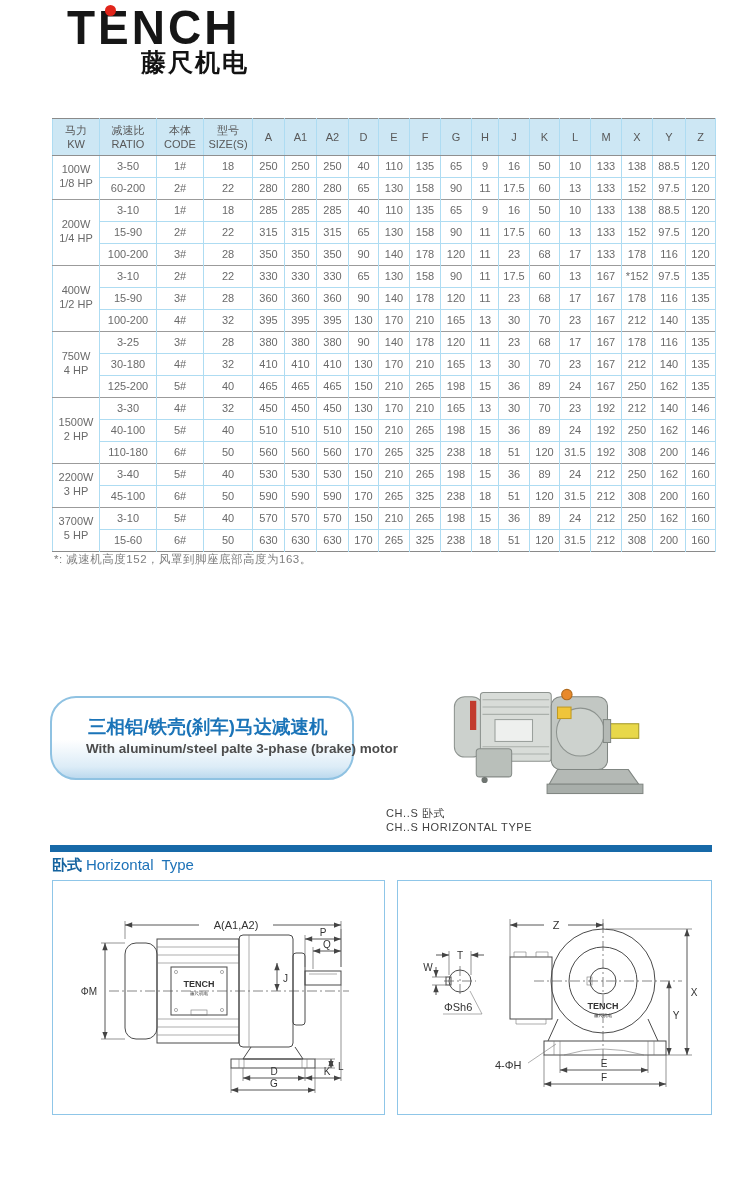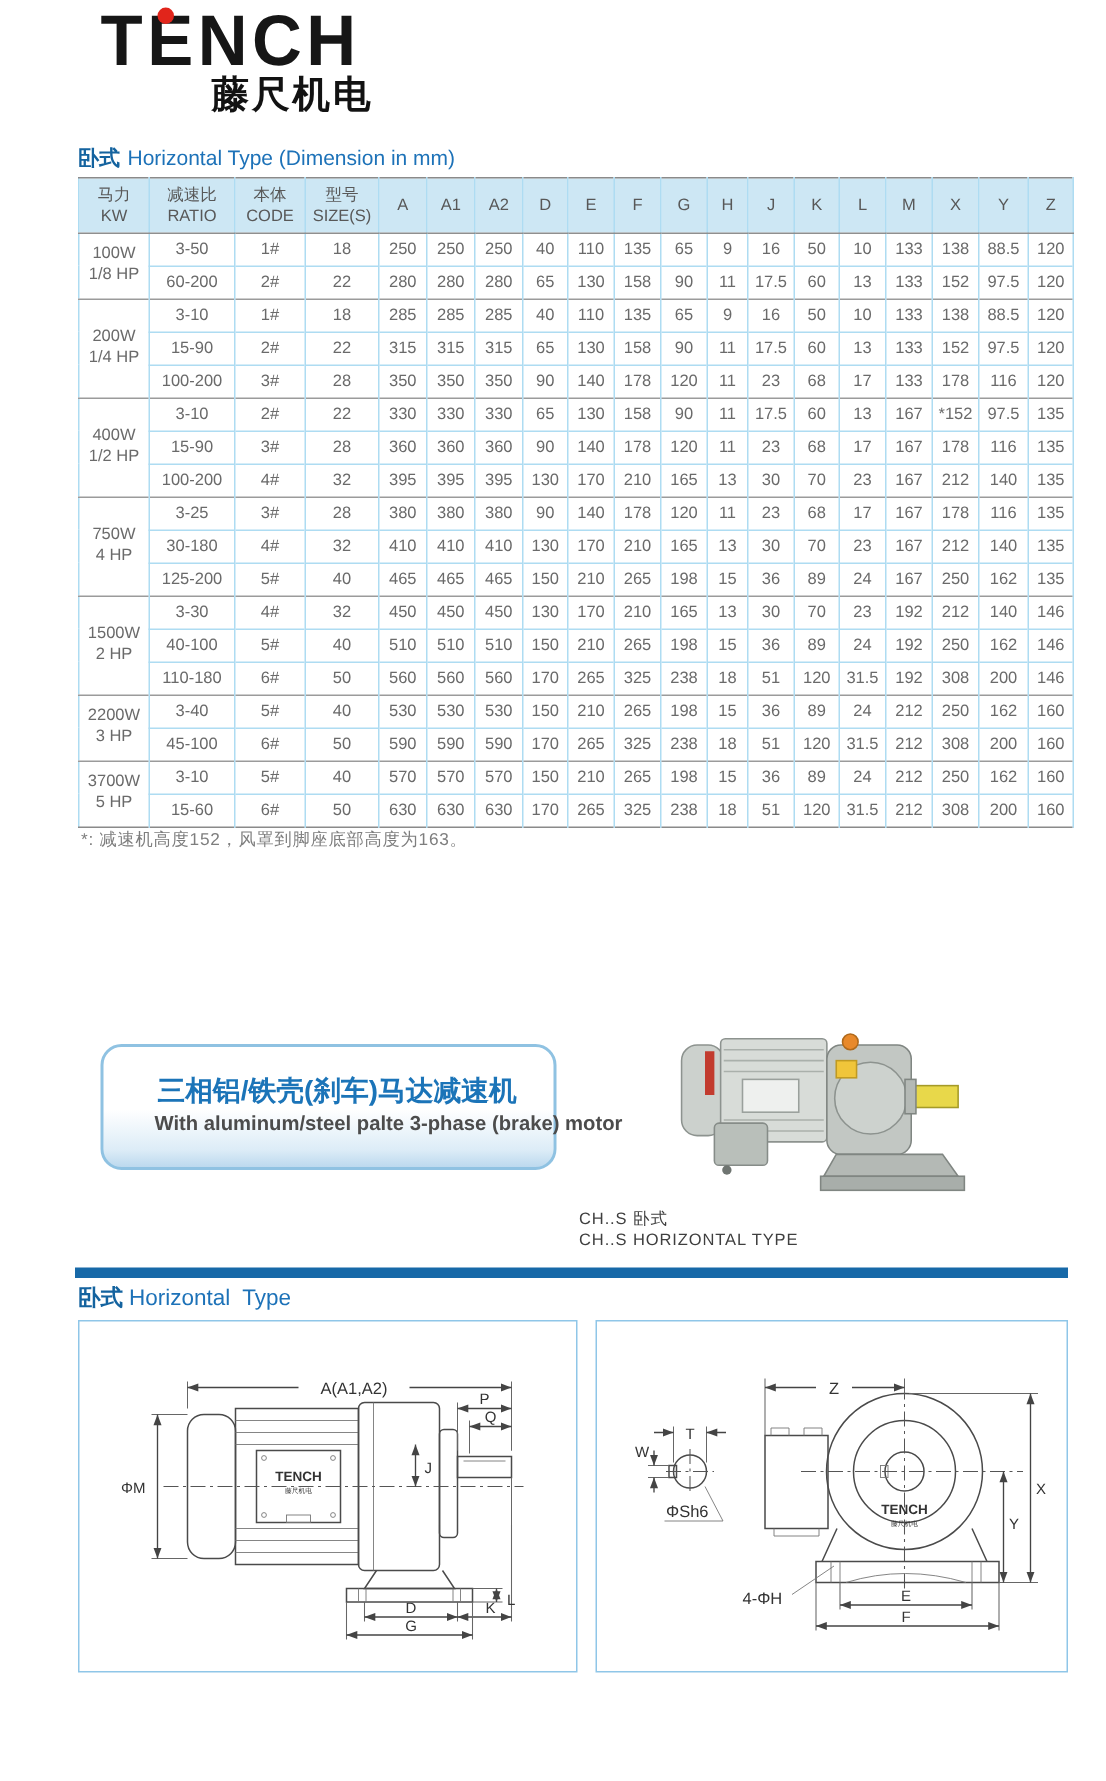--- a/index.html
+++ b/index.html
@@ -25,22 +25,22 @@
   table.spec th{background:#cde7f4;color:#585858;font-weight:normal;font-size:11px;line-height:1.3;
                 padding:4px 0 3px;border-right:1px solid #aedcf2;border-bottom:1px solid #8f8f8f;}
   table.spec td{text-align:center;height:21px;padding:0;border-right:1px solid #aedcf2;}
   table.spec tr.grp td{border-top:1px solid #9b9b9b;}
   table.spec tr.sub td{border-top:1px solid #aedcf2;}
   table.spec td.power{line-height:1.25;color:#6a6a6a;}
 
   .footnote{position:absolute;left:42px;top:552px;font-size:11.5px;color:#7e7e7e;letter-spacing:0.5px;}
 
   
-  .banner{position:absolute;left:55px;top:696px;width:300px;height:80px;border:2px solid #8fc2e2;
-          border-radius:14px;background:linear-gradient(180deg,#ffffff 52%,#dcecf7 86%,#bcd9ee 100%);}
+  .banner{position:absolute;left:38px;top:696px;width:300px;height:80px;border:2px solid #8fc2e2;
+          border-radius:26px;background:linear-gradient(180deg,#ffffff 52%,#dcecf7 86%,#bcd9ee 100%);}
   .banner-title{margin:16px 0 2px 36px;font-size:18.5px;font-weight:bold;color:#1b74b8;white-space:nowrap;}
   .banner-sub{margin:2px 0 0 34px;font-size:13.5px;color:#4c4c4c;white-space:nowrap;font-weight:bold;}
 
   .motor{position:absolute;left:428px;top:680px;width:210px;height:125px;}
   .caption{position:absolute;left:374px;top:806px;font-size:11px;color:#3f3f3f;line-height:1.3;letter-spacing:0.6px;}
 
   
   .blue-bar{position:absolute;left:38px;top:845px;width:662px;height:7px;background:#1769a8;}
   .draw-title{position:absolute;left:40px;top:856px;font-size:15px;color:#1d72b8;word-spacing:4px;}
   .draw-title .zh{font-weight:bold;color:#14639f;margin-right:4px;}
@@ -58,23 +58,20 @@
 <body>
 
 <div class="page">
 
   <div class="logo">
     <div class="logo-en">TENCH</div>
     <span class="logo-dot"></span>
     <div class="logo-zh">藤尺机电</div>
   </div>
 
-  <div class="sec-title" style="top:97px;">
-    <span class="zh">卧式</span><span>Horizontal Type (Dimension in mm)</span>
-  </div>
 
   <div class="tbl-wrap">
     <table class="spec">
       <colgroup>
         <col style="width:47px">
           <col style="width:57px">
           <col style="width:47px">
           <col style="width:49px">
         <col style="width:32px">
           <col style="width:32px">

